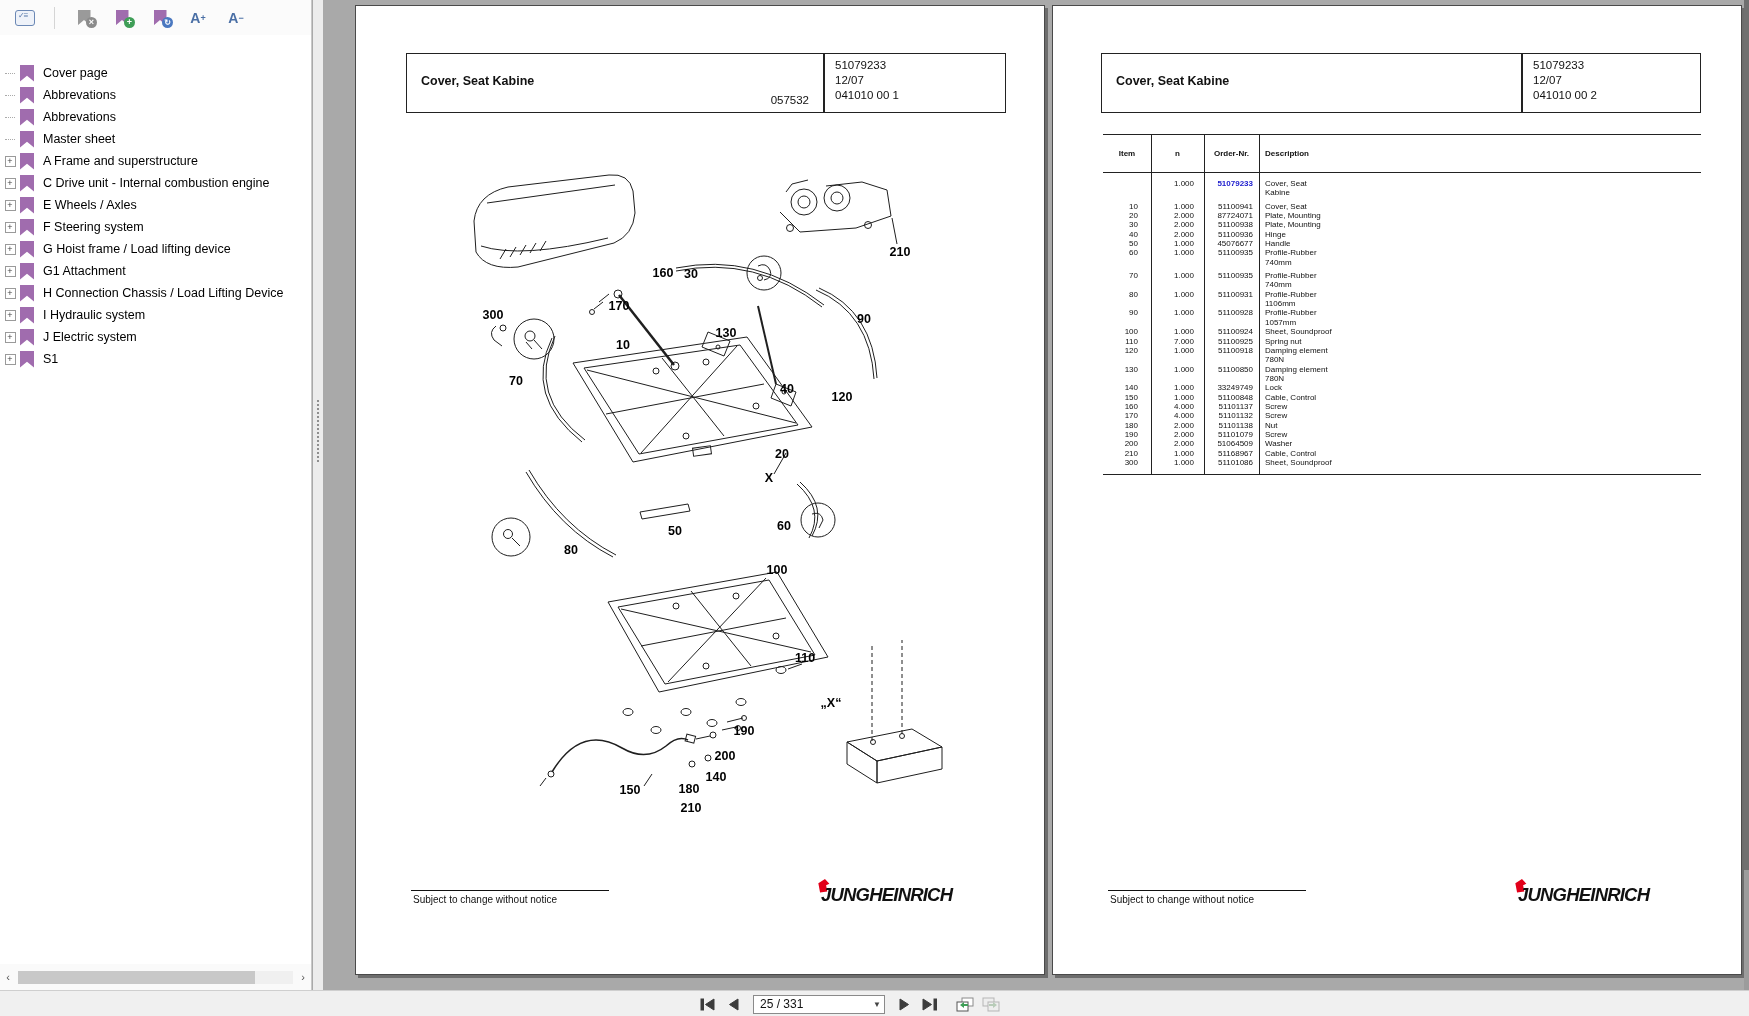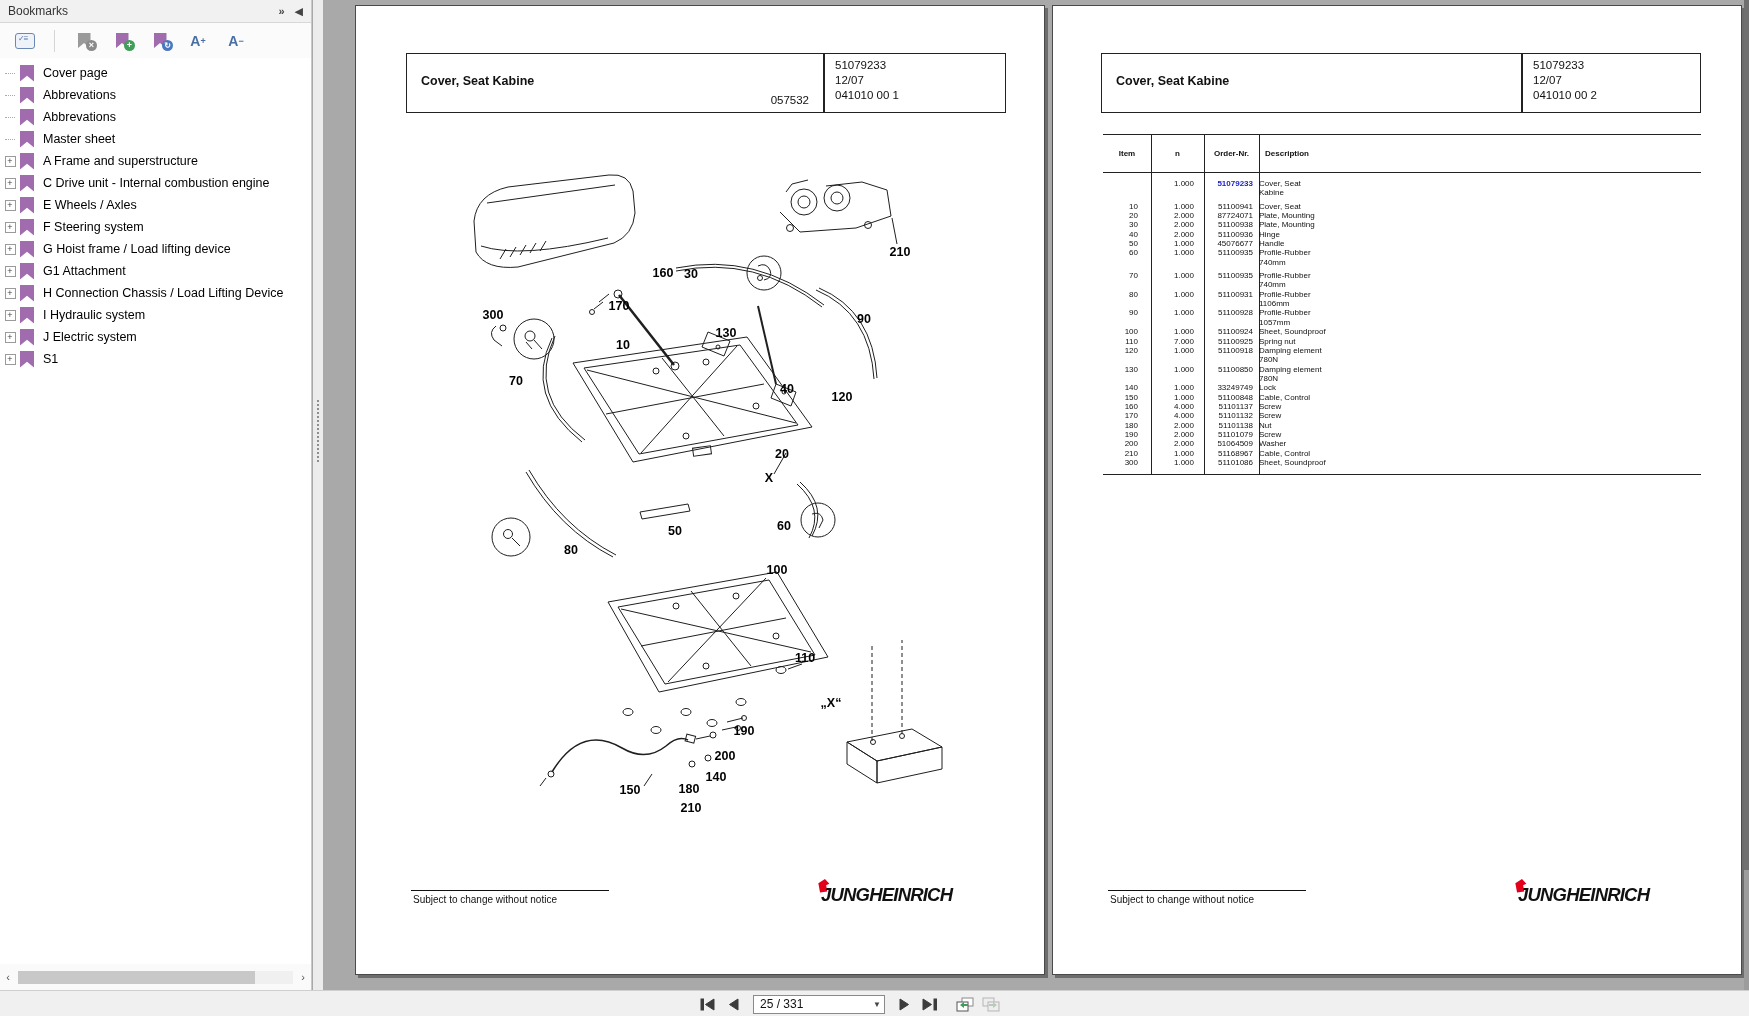--- a/index.html
+++ b/index.html
@@ -79,21 +79,21 @@
   .pt-v1 { left:48px; } .pt-v2 { left:101px; } .pt-v3 { left:156px; }
   .pt-head { position:absolute; top:0; left:0; right:0; height:38px; display:grid; grid-template-columns:48px 53px 55px auto; align-items:center; font-weight:bold; }
   .pt-head .c { text-align:center; }
   .pt-head .cl { padding-left:6px; }
   .pt-rows { position:absolute; top:45px; left:0; right:0; line-height:9.35px; }
   .prow { display:grid; grid-template-columns:48px 53px 55px auto; }
   .prow.gap { margin-top:4px; }
   .prow .ci { text-align:right; padding-right:13px; }
   .prow .cn { text-align:right; padding-right:10px; }
   .prow .co { text-align:right; padding-right:6px; }
-  .prow .cd { }
+  .prow .cd { padding-left:6px; }
   .prow .co.link { color:#1a1acd; font-weight:bold; cursor:pointer; }
 
   
   .bottom-bar { position:absolute; left:0; right:0; bottom:0; height:26px; background:#f0f0f0; border-top:1px solid #cfcfcf; }
   .nav-group { position:absolute; left:695px; top:0; height:26px; display:flex; align-items:center; }
   .nav-btn { width:26px; height:22px; display:flex; align-items:center; justify-content:center; cursor:pointer; }
   .page-field { width:132px; height:19px; background:#fff; border:1px solid #8a8a8a; display:flex; align-items:center; margin:0 6px; cursor:text; }
   .page-field .val { flex:1; font-size:12px; padding-left:6px; color:#111; }
   .page-field .caret { width:14px; font-size:8px; color:#444; text-align:center; cursor:pointer; }
   .hist-group { position:absolute; left:952px; top:0; height:26px; display:flex; align-items:center; }
@@ -112,26 +112,20 @@
 
   svg { display:block; }
   .ic { stroke:#3c3c3c; fill:#3c3c3c; }
 </style>
 </head>
 <body>
 
 <div class="app">
 
   <div class="sidebar">
-    <div class="sb-header">
-      <span>Bookmarks</span>
-      <span class="spacer"></span>
-      <span class="sb-hicon" style="font-weight:bold;">»</span>
-      <span class="sb-hicon">◀</span>
-    </div>
 
     <div class="sb-toolbar">
       <span class="tool-btn">
           <span class="opt-icon"></span>
         </span>
       <span class="sb-tsep"></span>
       <span class="tool-btn">
         <span class="bm-flag gray"></span>
         <span class="badge gray">×</span>
       </span>

